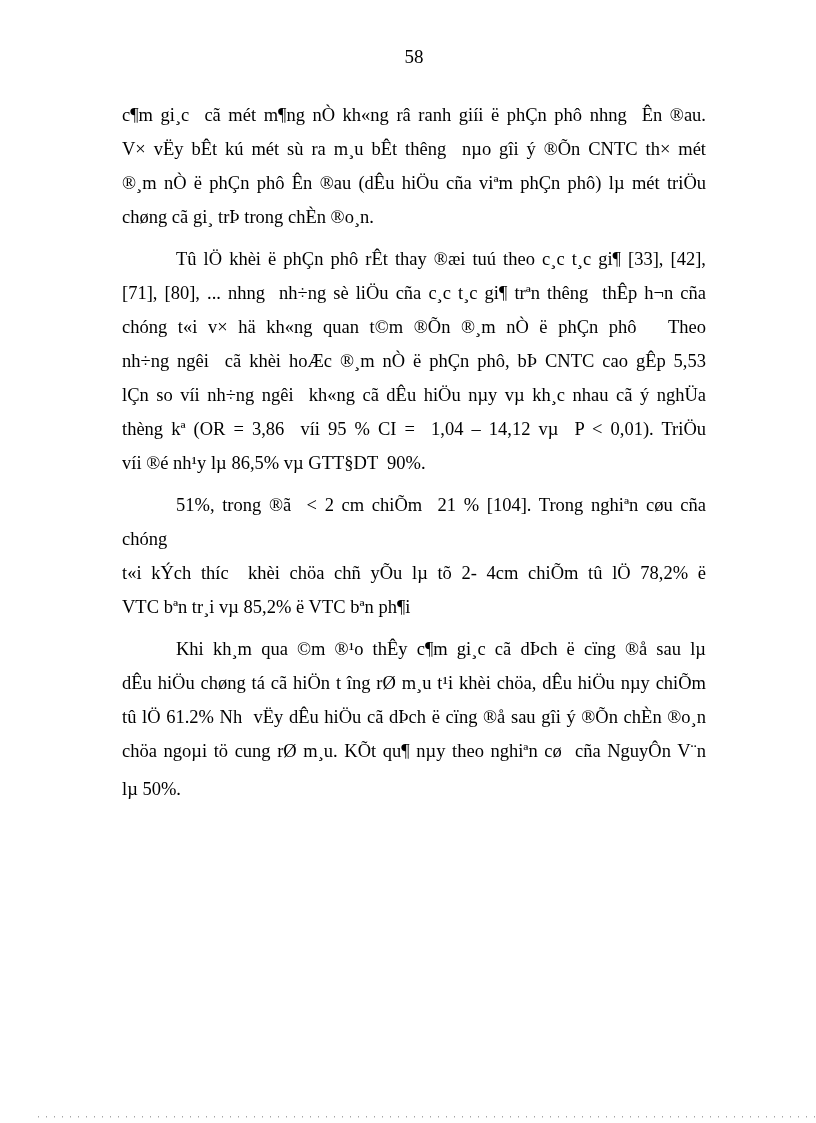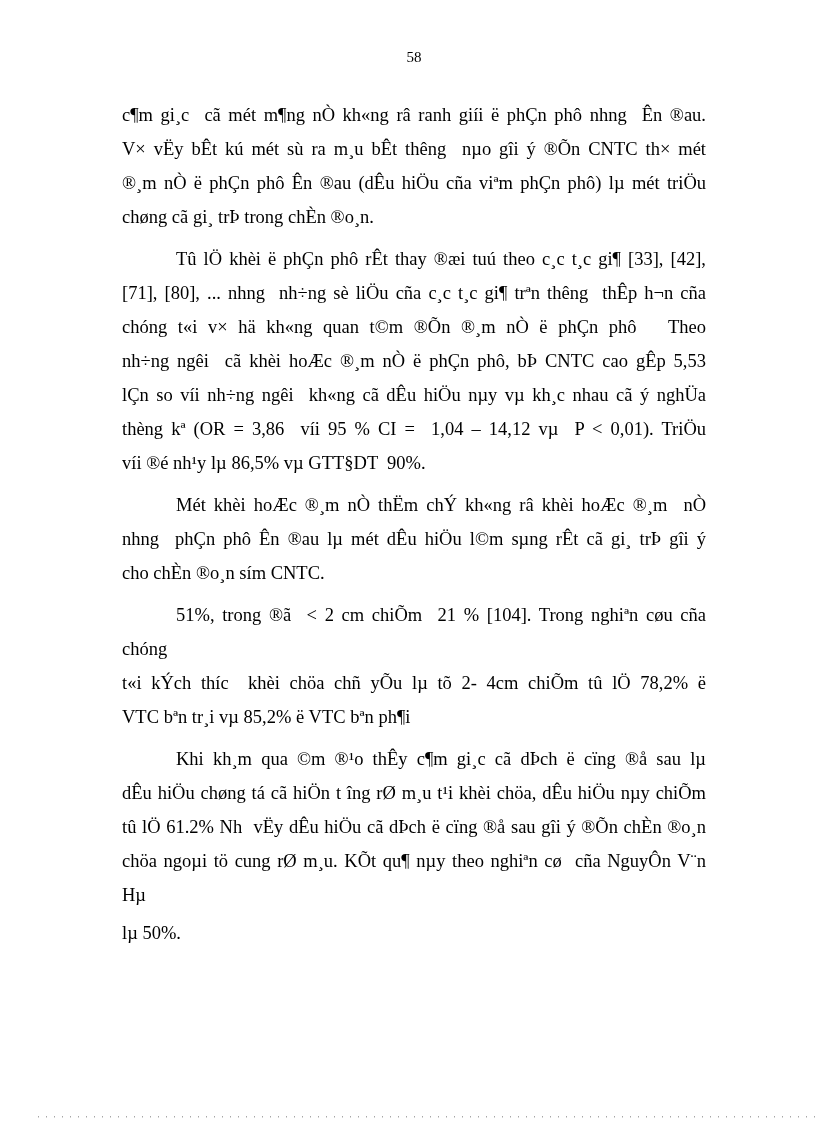--- a/index.html
+++ b/index.html
@@ -8,21 +8,21 @@
     background: #ffffff;
     position: relative;
     overflow: hidden;
     font-family: "Liberation Serif", "DejaVu Serif", serif;
     color: #000000;
   }
   .page-number {
     position: absolute;
     top: 45px; left: 118px; width: 592px;
     text-align: center;
-    font-size: 15px;
+    font-size: 19px;
     line-height: 24px;
   }
   .doc {
     position: absolute;
     left: 118px; top: 94px; width: 592px;
   }
   .para { margin: 4px; }
   .para.gap { margin-top: 8px; }
   .para.indent .line:first-child { text-indent: 54px; }
   .line {
@@ -59,34 +59,28 @@
     <div class="para indent gap">
       <div class="line just">Tû lÖ khèi ë phÇn phô rÊt thay ®æi tuú theo c¸c t¸c gi¶ [33], [42],</div>
       <div class="line just">[71], [80], ... nhng  nh÷ng sè liÖu cña c¸c t¸c gi¶ trªn thêng  thÊp h¬n cña</div>
       <div class="line just">chóng t«i v× hä kh«ng quan t©m ®Õn ®¸m nÒ ë phÇn phô   Theo</div>
       <div class="line just">nh÷ng ngêi  cã khèi hoÆc ®¸m nÒ ë phÇn phô, bÞ CNTC cao gÊp 5,53</div>
       <div class="line just">lÇn so víi nh÷ng ngêi  kh«ng cã dÊu hiÖu nµy vµ kh¸c nhau cã ý nghÜa</div>
       <div class="line just">thèng kª (OR = 3,86  víi 95 % CI =  1,04 – 14,12 vµ  P &lt; 0,01). TriÖu</div>
       <div class="line">víi ®é nh¹y lµ 86,5% vµ GTT§DT  90%.</div>
     </div>
     <div class="para indent gap">
-      <div class="line just">Mét khèi hoÆc ®¸m nÒ thËm chÝ kh«ng râ khèi hoÆc ®¸m  nÒ</div>
-      <div class="line just">nhng  phÇn phô Ên ®au lµ mét dÊu hiÖu l©m sµng rÊt cã gi¸ trÞ gîi ý</div>
-      <div class="line">cho chÈn ®o¸n sím CNTC.</div>
-    </div>
-    <div class="para indent gap">
       <div class="line just">51%, trong ®ã  &lt; 2 cm chiÕm  21 % [104]. Trong nghiªn cøu cña chóng</div>
       <div class="line just">t«i kÝch thíc  khèi chöa chñ yÕu lµ tõ 2- 4cm chiÕm tû lÖ 78,2% ë</div>
       <div class="line">VTC bªn tr¸i vµ 85,2% ë VTC bªn ph¶i</div>
     </div>
     <div class="para indent gap">
       <div class="line just">Khi kh¸m qua ©m ®¹o thÊy c¶m gi¸c cã dÞch ë cïng ®å sau lµ</div>
       <div class="line just">dÊu hiÖu chøng tá cã hiÖn t îng rØ m¸u t¹i khèi chöa, dÊu hiÖu nµy chiÕm</div>
       <div class="line just">tû lÖ 61.2% Nh  vËy dÊu hiÖu cã dÞch ë cïng ®å sau gîi ý ®Õn chÈn ®o¸n</div>
       <div class="line just">chöa ngoµi tö cung rØ m¸u. KÕt qu¶ nµy theo nghiªn cø  cña NguyÔn V¨n</div>
-      <div class="line">Hµ</div>
     </div>
     <div class="para">
       <div class="line">lµ 50%.</div>
     </div>
   </div>
 
 <div class="dotline"></div>
 
 </body></html>

